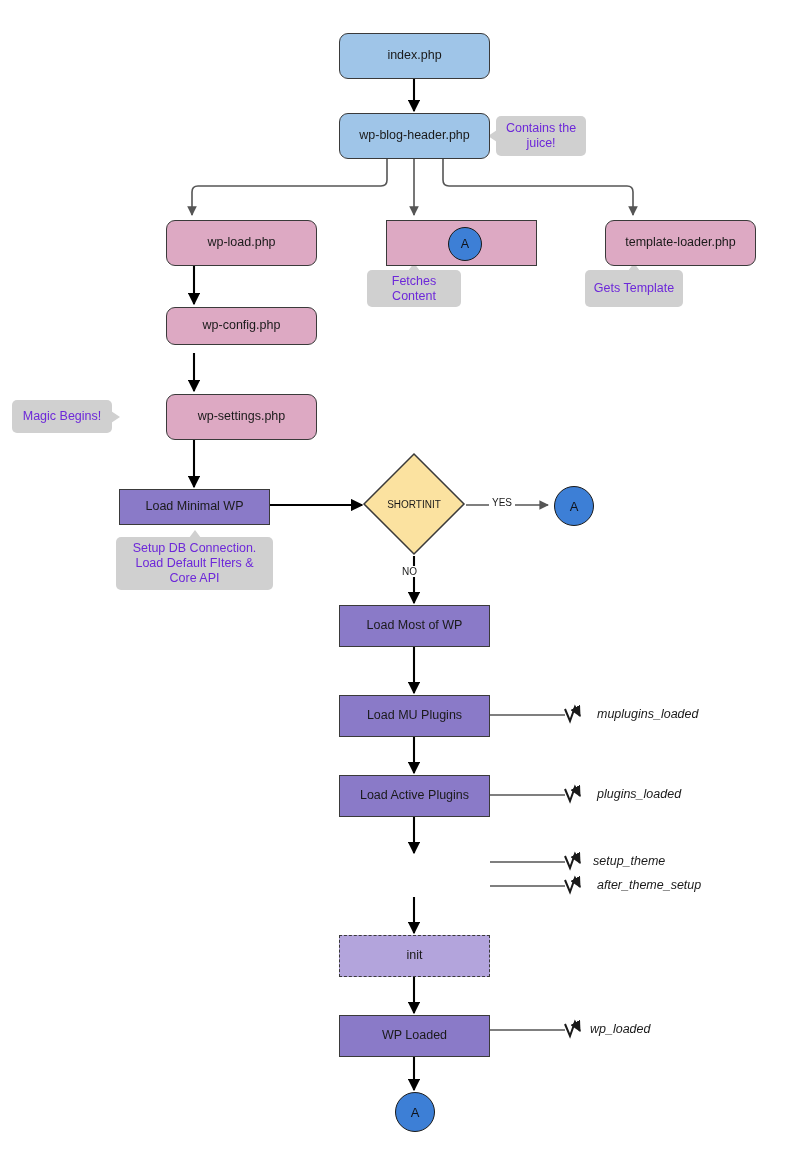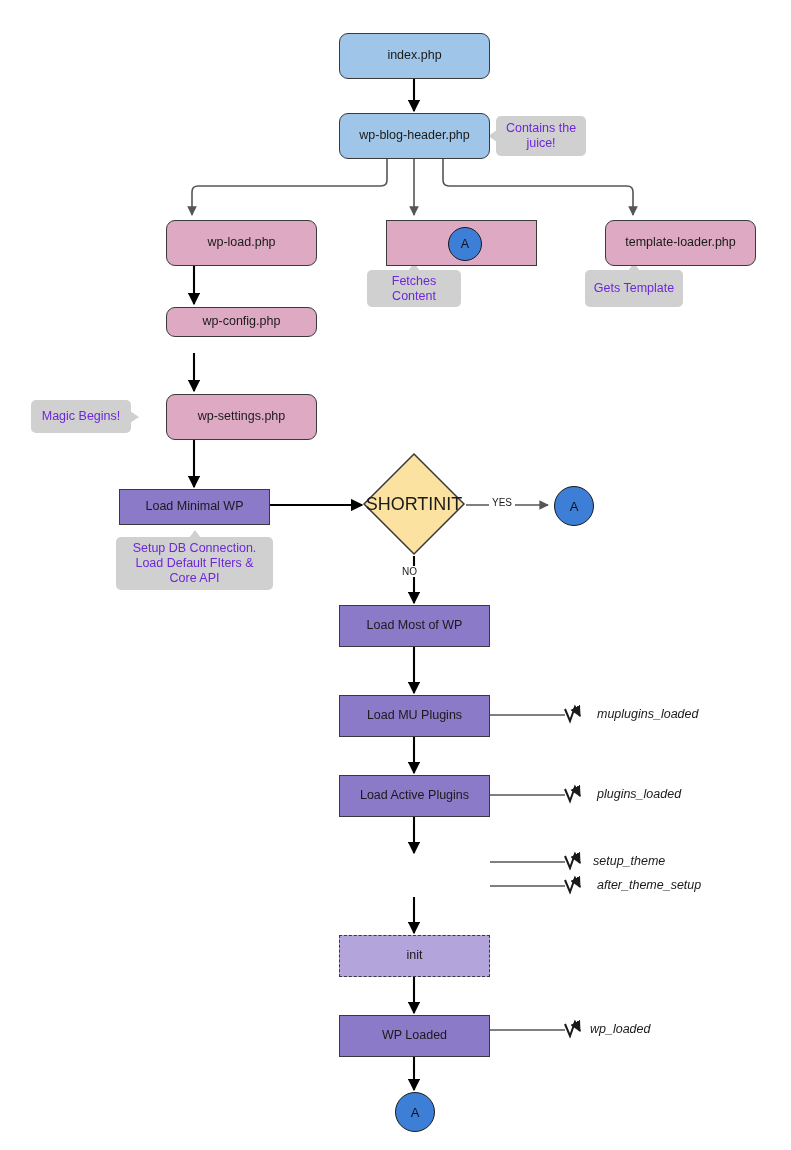--- a/index.html
+++ b/index.html
@@ -53,21 +53,21 @@
     z-index: 3;
   }
   .diamond-wrap svg { display: block; }
   .diamond-label {
     position: absolute;
     left: 0; top: 0;
     width: 100%; height: 100%;
     display: flex;
     align-items: center;
     justify-content: center;
-    font-size: 18px;
+    font-size: 10px;
     color: #1a1a1a;
   }
   .conn {
     position: absolute;
     z-index: 4;
     width: 38px;
     height: 38px;
     border-radius: 50%;
     background: #3d7fd6;
     border: 1.4px solid #1a1a1a;
@@ -237,21 +237,21 @@
   </div>
 
   <div class="conn inline" style="left:448px; top:227px;">
     <span>A</span>
   </div>
 
   <div class="node pink rounded" style="left:558px; top:220px; width:151px; height:46px;">
     <span>template-loader.php</span>
   </div>
 
-  <div class="node pink rounded" style="left:119px; top:307px; width:151px; height:30px;">
+  <div class="node pink rounded" style="left:119px; top:307px; width:151px; height:38px;">
     <span>wp-config.php</span>
   </div>
 
   <div class="node pink rounded" style="left:119px; top:394px; width:151px; height:46px;">
     <span>wp-settings.php</span>
   </div>
 
   <div class="node purple square" style="left:119px; top:489px; width:151px; height:36px;">
     <span>Load Minimal WP</span>
   </div>
@@ -300,21 +300,21 @@
   </div>
 
   <div class="callout point-up" style="left:367px; top:270px; width:94px; height:37px;">
     <span>Fetches Content</span>
   </div>
 
   <div class="callout point-up" style="left:585px; top:270px; width:98px; height:37px;">
     <span>Gets Template</span>
   </div>
 
-  <div class="callout point-right" style="left:31px; top:400px; width:100px; height:33px;">
+  <div class="callout point-right" style="left:12px; top:400px; width:100px; height:33px;">
     <span>Magic Begins!</span>
   </div>
 
   <div class="callout point-up" style="left:116px; top:537px; width:157px; height:53px;">
     <span>Setup DB Connection. Load Default FIters &amp; Core API</span>
   </div>
 
   <div class="hook-label" style="left:597px; top:707px;">muplugins_loaded</div>
   <div class="hook-label" style="left:597px; top:787px;">plugins_loaded</div>
   <div class="hook-label" style="left:593px; top:854px;">setup_theme</div>

